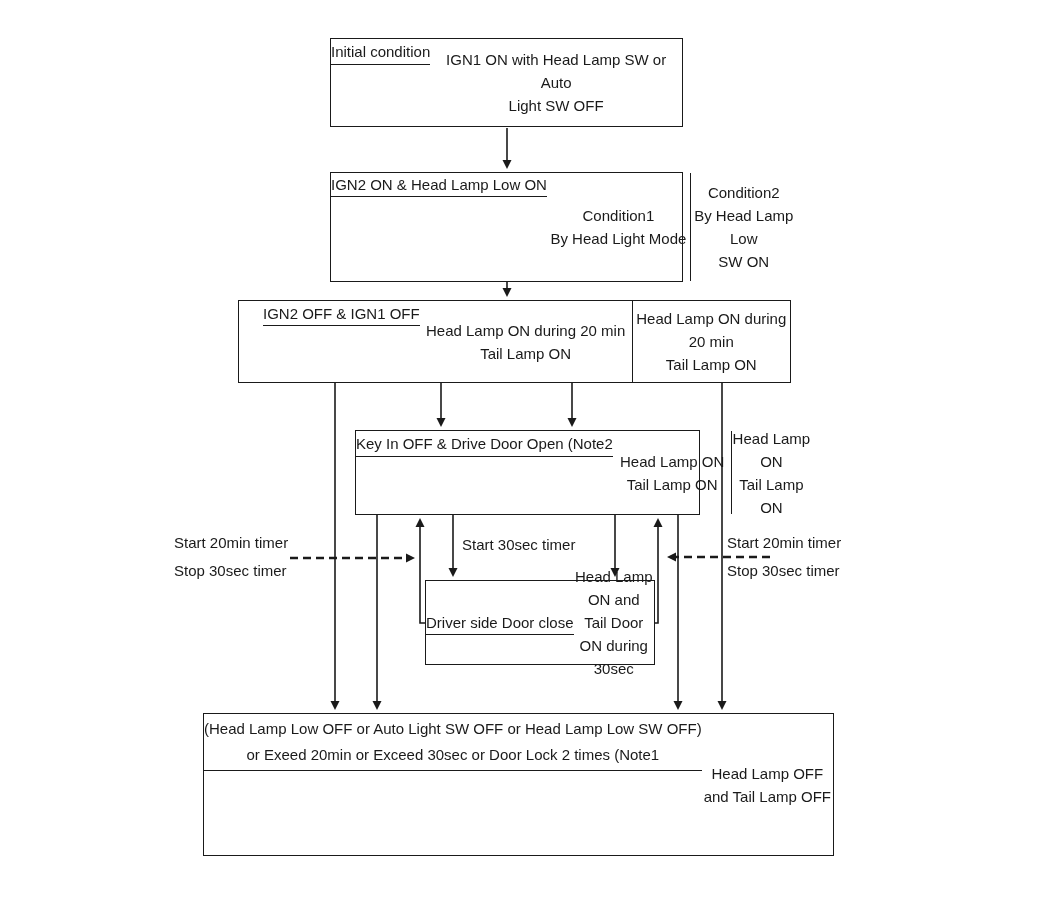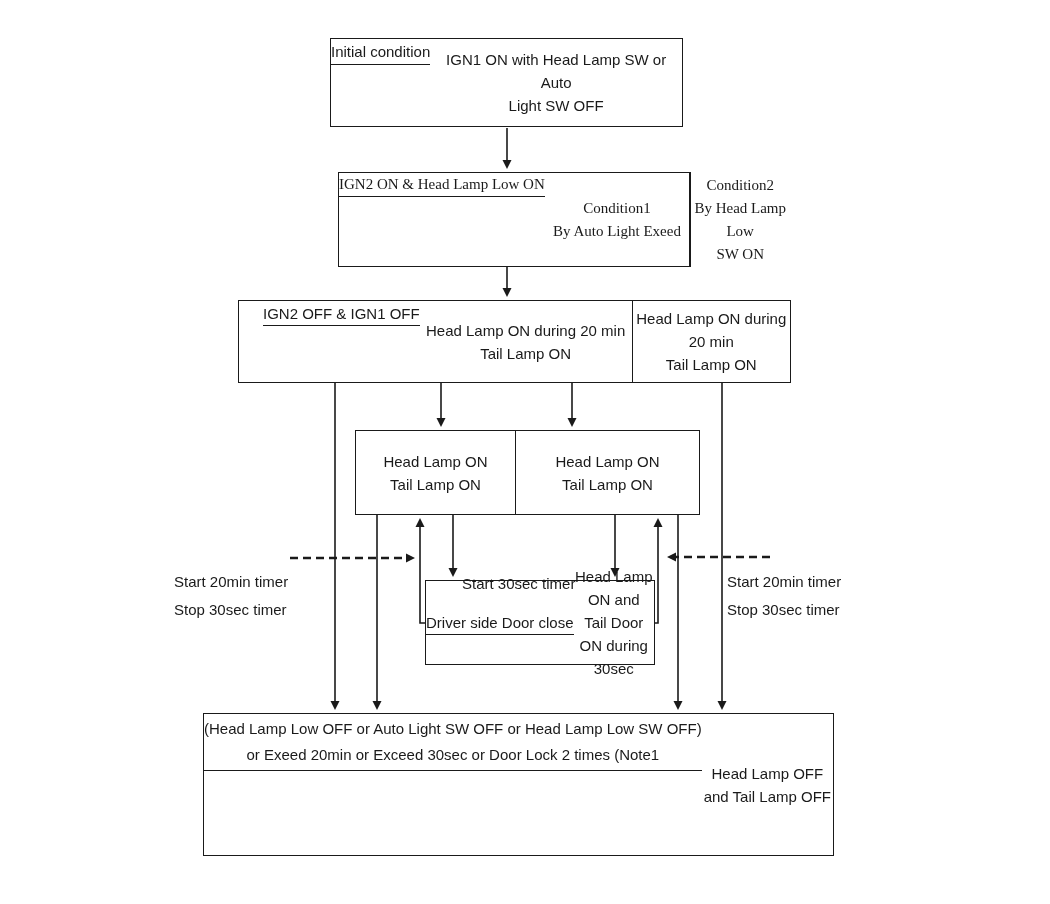--- a/index.html
+++ b/index.html
@@ -61,21 +61,20 @@
     display:flex;align-items:center;justify-content:center;
     text-align:center;
     white-space:pre-line;
     line-height:23px;
   }
   .floating-label{
     position:absolute;
     white-space:nowrap;
     line-height:18px;
     background:transparent;
-    margin-top:39px;
   }
 </style>
 </head>
 <body>
 
 <div id="canvas">
 
   <svg id="connectors" viewBox="0 0 1050 904">
 
     <g>
@@ -148,42 +147,43 @@
       <polygon points="676,552.5 676,561.5 667,557"></polygon>
     </g>
   </svg>
 
   <div class="box" style="left:330px;top:38px;width:353px;height:89px;">
     <div class="hdr" style="height:26px">Initial condition</div>
     <div class="bodytext">IGN1 ON with Head Lamp SW or Auto
 Light SW OFF</div>
   </div>
 
-  <div class="box" style="left:338px;top:172px;width:353px;height:95px;font-family:Liberation Serif, serif;">
+  <div class="box" style="left:330px;top:172px;width:353px;height:110px;">
     <div class="hdr" style="height:24px">IGN2 ON &amp; Head Lamp Low ON</div>
     <div class="cells">
       <div class="cell first" style="width:178px">Condition1
-By Auto Light Exeed</div>
+By Head Light Mode</div>
       <div class="cell rest">Condition2
 By Head Lamp Low
 SW ON</div>
     </div>
   </div>
 
   <div class="box" style="left:238px;top:300px;width:553px;height:83px;padding-left:24px;">
     <div class="hdr" style="height:25px">IGN2 OFF &amp; IGN1 OFF</div>
     <div class="cells">
       <div class="cell first" style="width:269px">Head Lamp ON during 20 min
 Tail Lamp ON</div>
       <div class="cell rest">Head Lamp ON during 20 min
 Tail Lamp ON</div>
     </div>
   </div>
 
   <div class="box" style="left:355px;top:430px;width:345px;height:85px;">
+    <div class="hdr" style="height:26px">Key In OFF &amp; Drive Door Open (Note2</div>
     <div class="cells">
       <div class="cell first" style="width:160px">Head Lamp ON
 Tail Lamp ON</div>
       <div class="cell rest">Head Lamp ON
 Tail Lamp ON</div>
     </div>
   </div>
 
   <div class="box" style="left:425px;top:580px;width:230px;height:85px;align-items:center;">
     <div class="hdr" style="height:25px">Driver side Door close</div>

